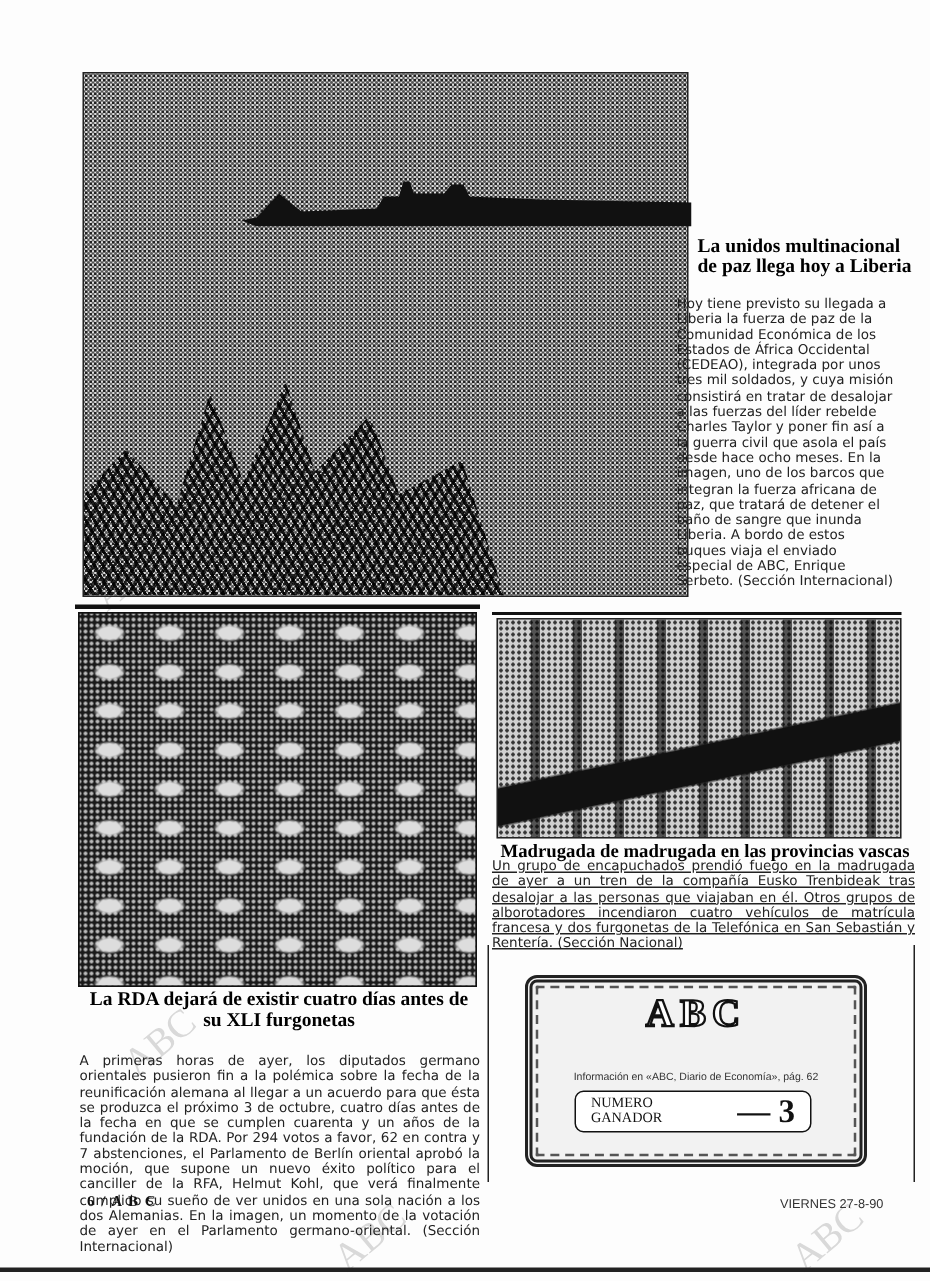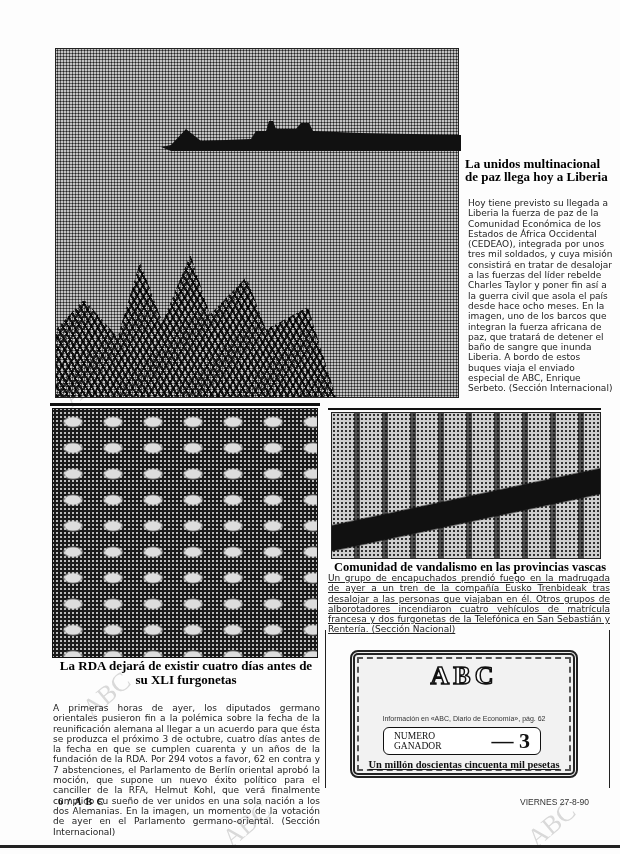--- a/index.html
+++ b/index.html
@@ -48,21 +48,21 @@
     background-size:100% 100%, 100% 100%, 4px 4px;
     border:1px solid #222;
   }
   .headline {
     font-family:"Liberation Serif", serif; font-weight:bold; color:#000;
   }
   .body-text {
     font-family:"DejaVu Sans", sans-serif; font-size:9px; line-height:10.3px; color:#222;
   }
   .caption-ship-title { left:465px; top:157px; width:145px; font-size:13px; line-height:13px; }
-  .caption-ship-body { left:468px; top:198px; width:145px; }
+  .caption-ship-body { left:451px; top:198px; width:145px; }
   .caption-train-title { left:332px; top:560px; width:276px; font-size:12.5px; text-align:center; }
   .caption-train-body { left:328px; top:573px; width:282px; text-align:justify;text-decoration:underline; }
   .caption-rda-title { left:55px; top:659px; width:262px; font-size:13px; line-height:14px; text-align:center; }
   .caption-rda-body { left:53px; top:688px; width:267px; text-align:justify;margin-top:15px; }
   .rule { position:absolute; background:#111; }
   .ad-frame {
     left:325px; top:630px; width:283px; height:158px;
     border-left:1px solid #222; border-right:1px solid #222;
   }
   .ad-box {
@@ -128,31 +128,30 @@
 <div class="abs body-text caption-ship-body">Hoy tiene previsto su llegada a Liberia la fuerza de paz de la Comunidad Económica de los Estados de África Occidental (CEDEAO), integrada por unos tres mil soldados, y cuya misión consistirá en tratar de desalojar a las fuerzas del líder rebelde Charles Taylor y poner fin así a la guerra civil que asola el país desde hace ocho meses. En la imagen, uno de los barcos que integran la fuerza africana de paz, que tratará de detener el baño de sangre que inunda Liberia. A bordo de estos buques viaja el enviado especial de ABC, Enrique Serbeto. (Sección Internacional)</div>
 
 <div class="rule" style="left:50px;top:403px;width:270px;height:3px;"></div>
 <div class="rule" style="left:328px;top:408px;width:273px;height:2px;"></div>
 <div class="rule" style="left:0;top:845px;width:620px;height:3px;background:#222;"></div>
 
 <div class="abs photo-crowd"></div>
 
 <div class="abs photo-train"></div>
 
-<div class="abs headline caption-train-title">Comunidad de vandalismo en las provincias vascas</div>
+<div class="abs headline caption-train-title">Madrugada de madrugada en las provincias vascas</div>
 <div class="abs body-text caption-train-body">Un grupo de encapuchados prendió fuego en la madrugada de ayer a un tren de la compañía Eusko Trenbideak tras desalojar a las personas que viajaban en él. Otros grupos de alborotadores incendiaron cuatro vehículos de matrícula francesa y dos furgonetas de la Telefónica en San Sebastián y Rentería. (Sección Nacional)</div>
 
 <div class="abs headline caption-rda-title">La RDA dejará de existir cuatro días antes de su XLI furgonetas</div>
 <div class="abs body-text caption-rda-body">A primeras horas de ayer, los diputados germano orientales pusieron fin a la polémica sobre la fecha de la reunificación alemana al llegar a un acuerdo para que ésta se produzca el próximo 3 de octubre, cuatro días antes de la fecha en que se cumplen cuarenta y un años de la fundación de la RDA. Por 294 votos a favor, 62 en contra y 7 abstenciones, el Parlamento de Berlín oriental aprobó la moción, que supone un nuevo éxito político para el canciller de la RFA, Helmut Kohl, que verá finalmente cumplido su sueño de ver unidos en una sola nación a los dos Alemanias. En la imagen, un momento de la votación de ayer en el Parlamento germano-oriental. (Sección Internacional)</div>
 
 <div class="abs ad-frame"></div>
 <div class="abs ad-box">
   <div class="ad-abc">ABC</div>
   <div class="ad-info">Información en «ABC, Diario de Economía», pág. 62</div>
   <div class="ad-winner">
     <span class="ad-winner-label">NUMERO GANADOR</span>
     <span class="ad-winner-num">— 3</span>
   </div>
-  <div class="ad-prize">Un millón doscientas cincuenta mil pesetas</div>
 </div>
 
 <div class="abs footer-left">6 / A B C</div>
 <div class="abs footer-right">VIERNES 27-8-90</div>
 
 </body></html>

